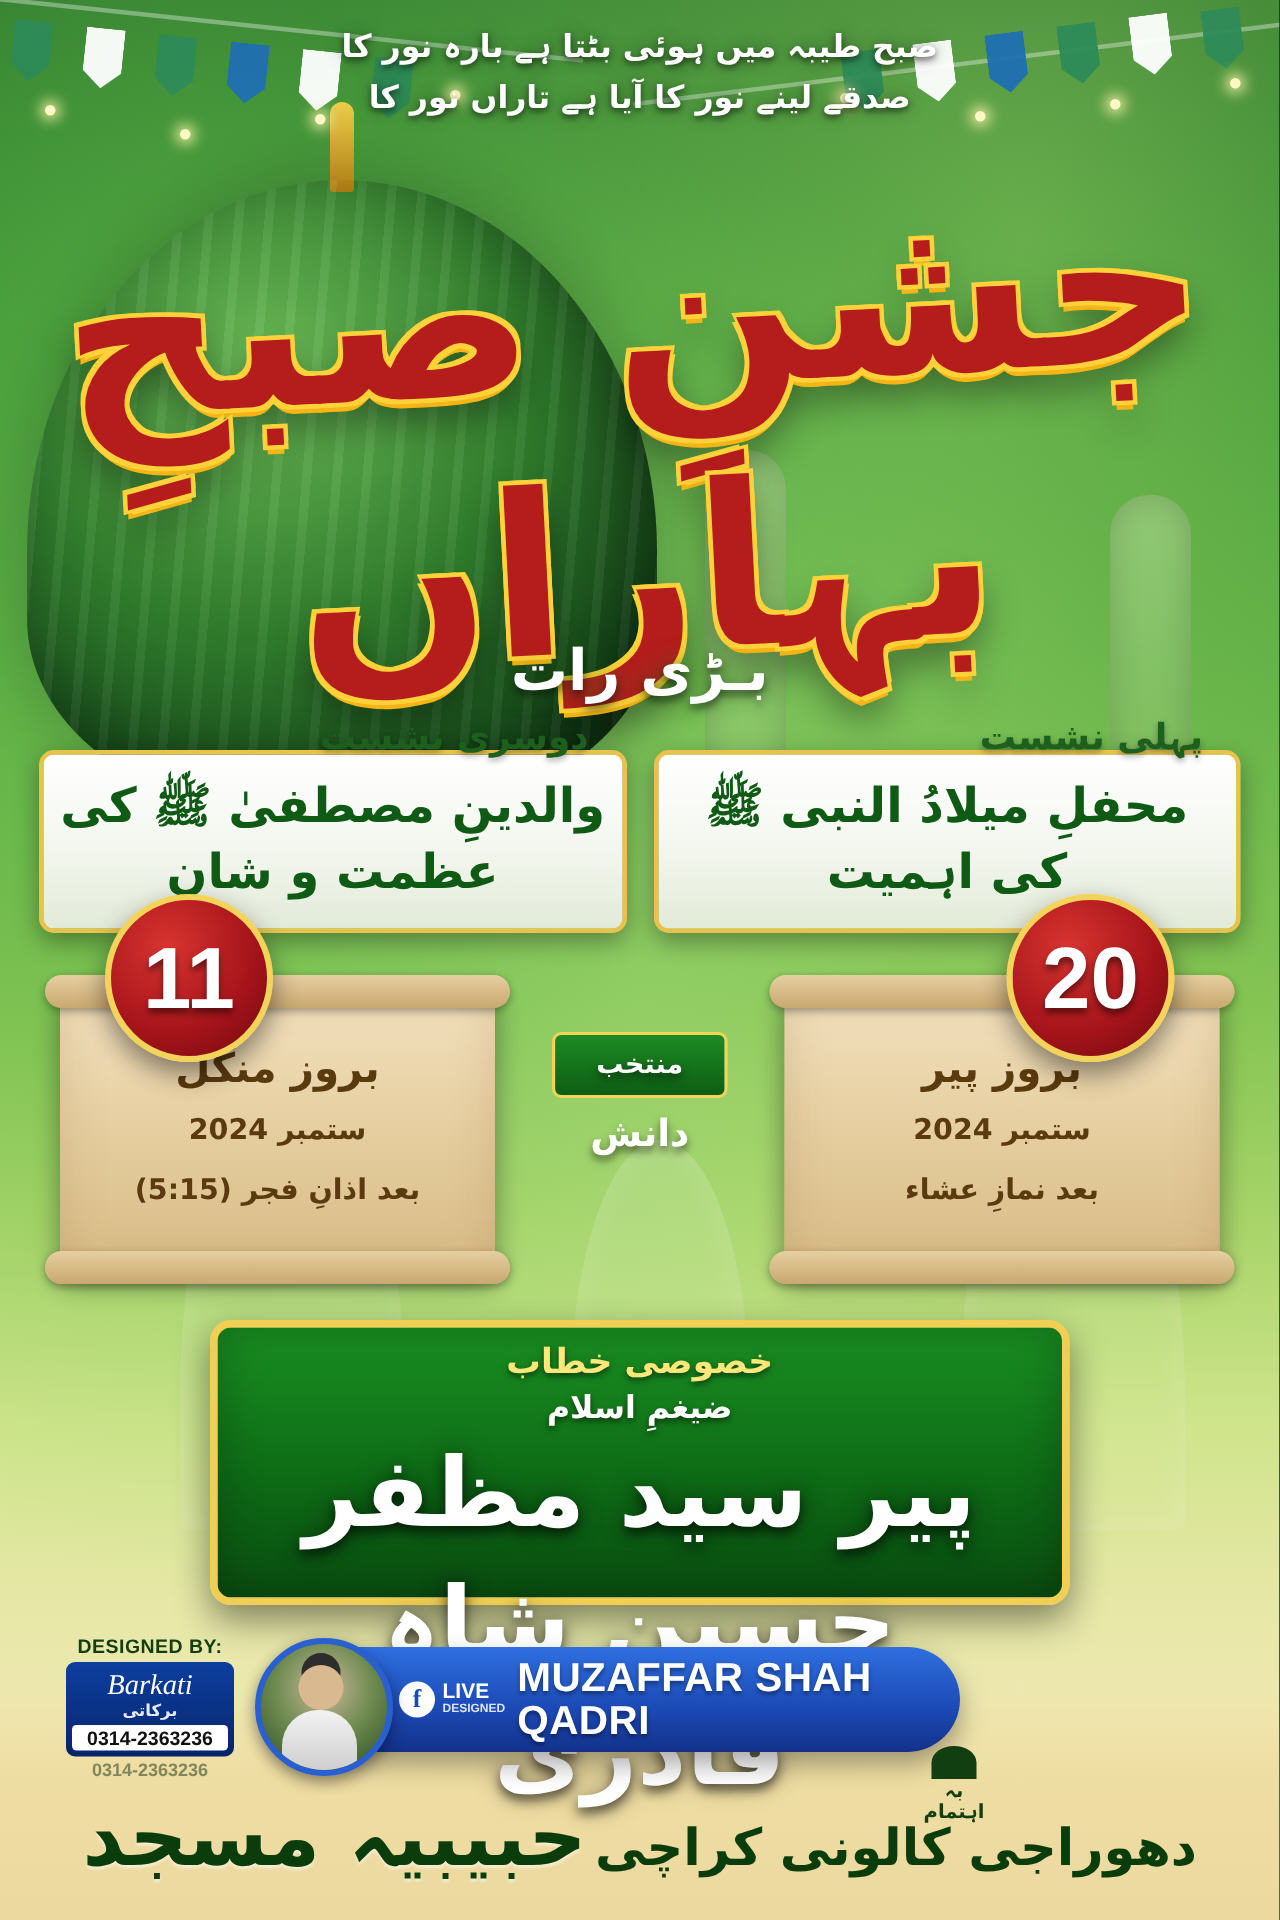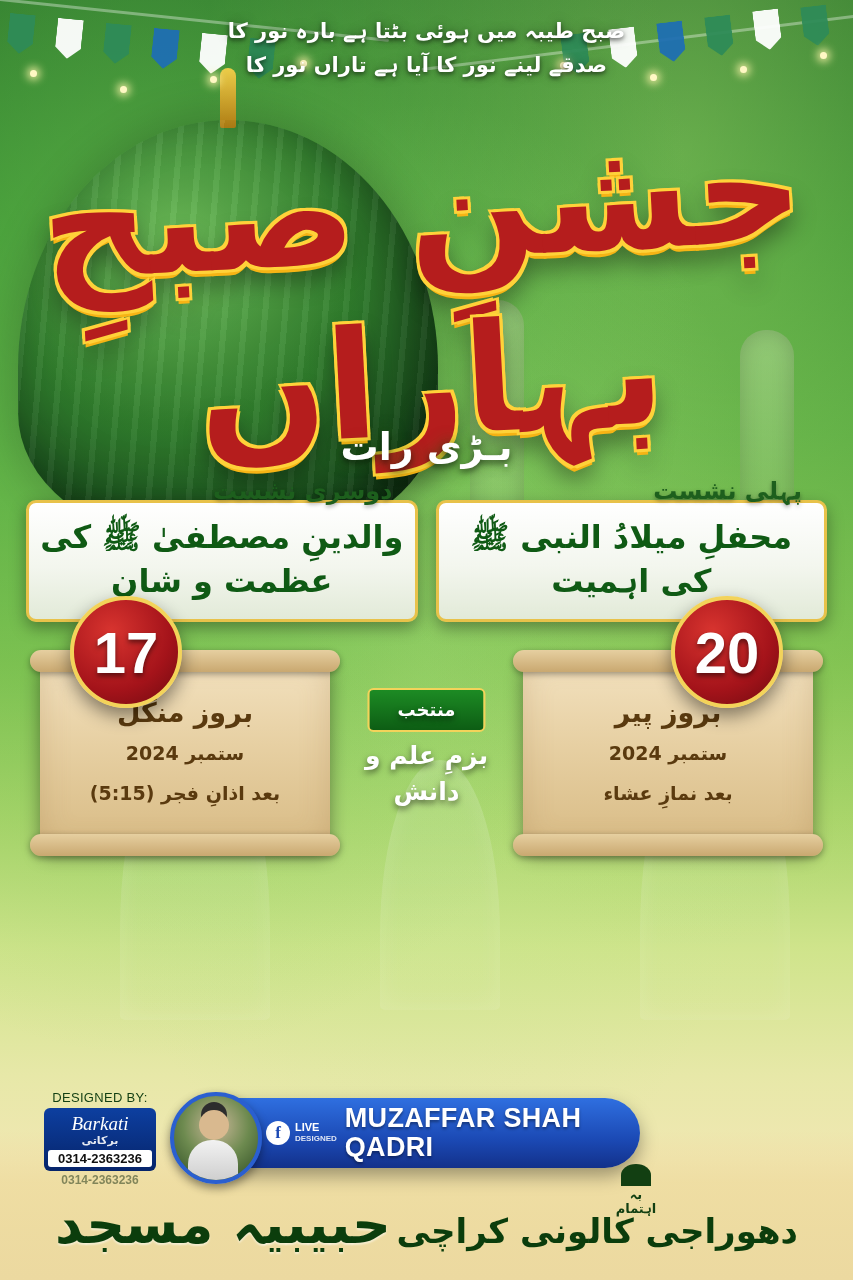--- a/index.html
+++ b/index.html
@@ -307,21 +307,21 @@
   .designer-box {
     position: absolute;
     left: 44px;
     top: 1090px;
     width: 112px;
     text-align: center;
   }
   .designer-label {
     color: #123f12;
     font-size: 13px;
-    font-weight: normal;
+    font-weight: bold;
     letter-spacing: 0.3px;
   }
   .designer-card {
     margin-top: 3px;
     background: linear-gradient(180deg, #0d3fa0, #06246a);
     border-radius: 6px;
     padding: 6px 4px 4px;
     color: #fff;
   }
   .designer-name {
@@ -405,21 +405,21 @@
     color: #1b49b4;
     font-weight: bold;
     font-size: 17px;
     display: flex;
     align-items: center;
     justify-content: center;
     font-family: "Liberation Serif", serif;
   }
   .live-label {
     color: #ffffff;
-    font-size: 11px;
+    font-size: 14px;
     font-weight: bold;
     line-height: 11px;
   }
   .live-names {
     color: #ffffff;
     font-size: 27px;
     font-weight: bold;
     line-height: 29px;
     letter-spacing: 0.3px;
     text-shadow: 0 2px 3px rgba(0,0,0,0.4);
@@ -532,29 +532,33 @@
 
     <div class="scroll scroll-left">
       <div class="scroll-inner">
         <div class="date-line urdu">
           <span>بروز منگل</span>
           <span class="small">ستمبر 2024</span>
           <span class="small">بعد اذانِ فجر (5:15)</span>
         </div>
       </div>
     </div>
-    <div class="day-badge badge-left">17</div>
+    <div class="day-badge badge-left">11</div>
 
     <div class="center-note urdu">
       <span class="center-chip">منتخب</span>
-      <div>بزمِ علم و</div>
       <div>دانش</div>
     </div>
   </div>
 
+  <div class="speaker-panel">
+    <div class="speaker-kicker urdu">خصوصی خطاب</div>
+    <div class="speaker-title urdu">ضیغمِ اسلام</div>
+    <div class="speaker-name urdu">پیر سید مظفر حسین شاہ قادری</div>
+  </div>
 
   <div class="designer-box">
     <div class="designer-label">DESIGNED BY:</div>
     <div class="designer-card">
       <div class="designer-name">Barkati</div>
       <div class="designer-sub urdu">برکاتی</div>
       <div class="designer-phone">0314-2363236</div>
     </div>
     <div class="designer-phone-ghost">0314-2363236</div>
   </div>

